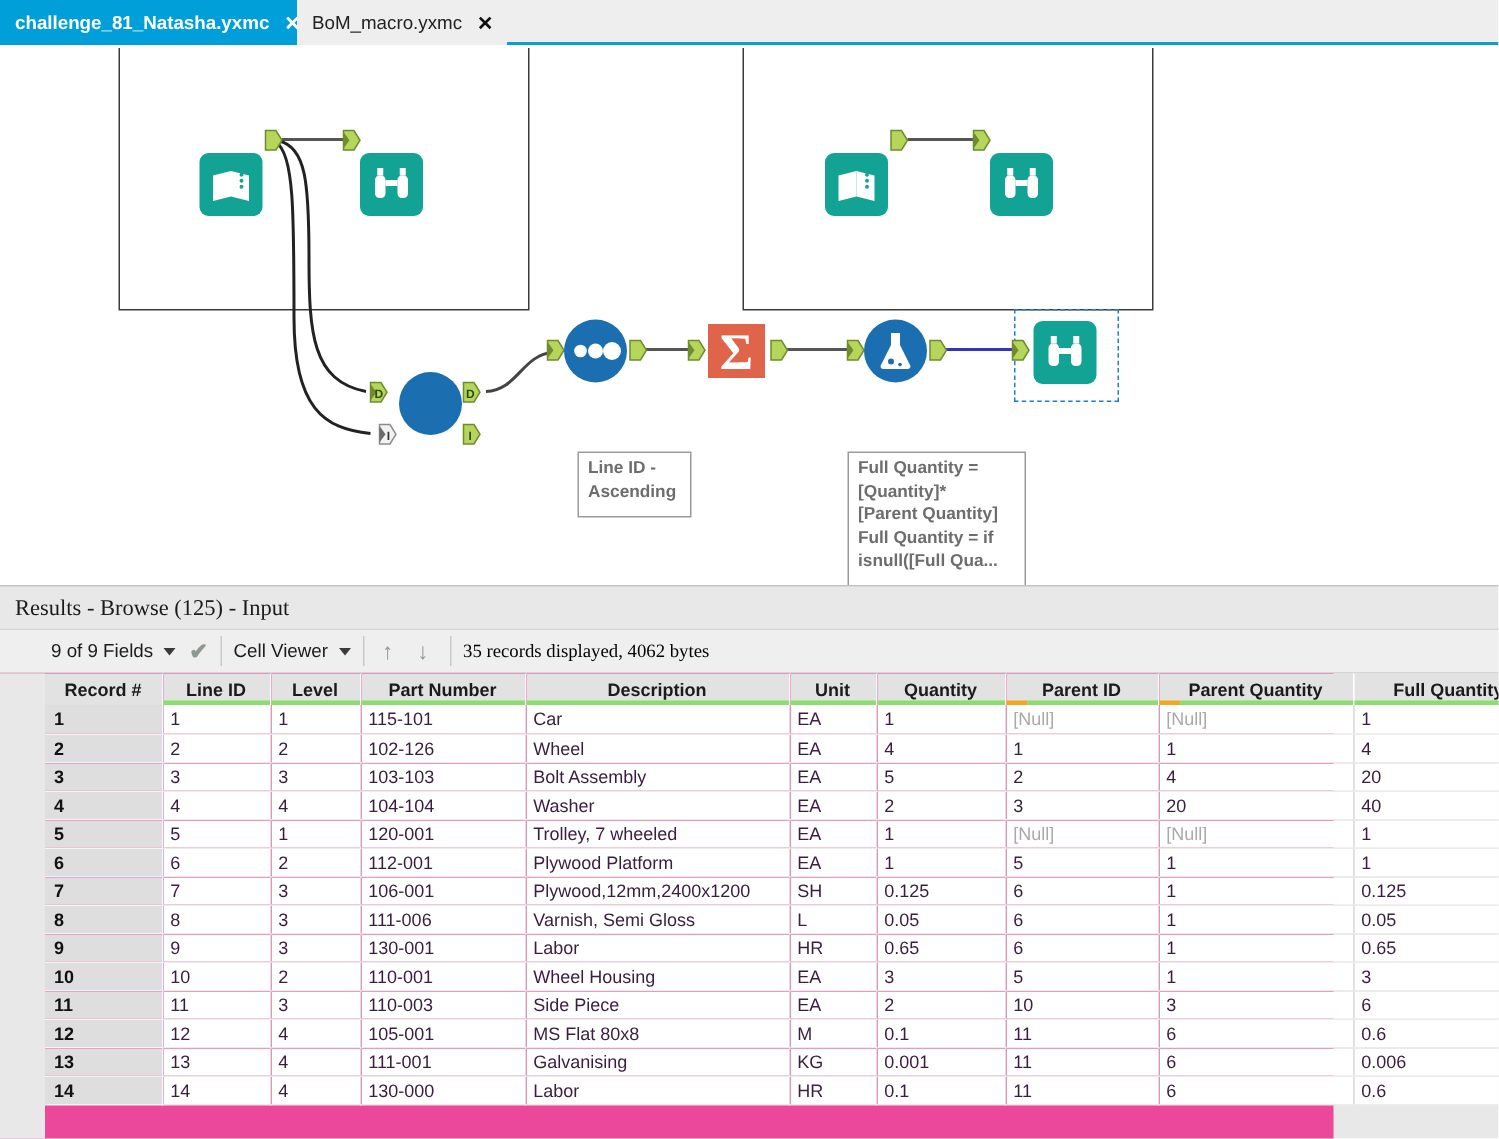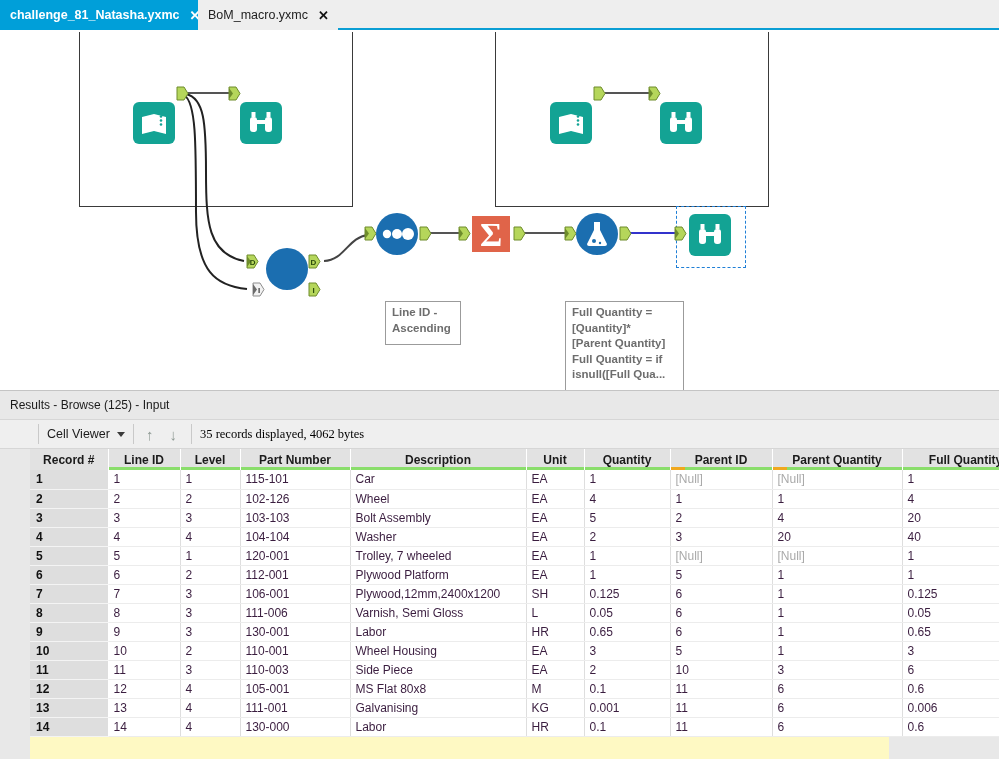--- a/index.html
+++ b/index.html
@@ -84,21 +84,21 @@
   }
 
   
   .results {
     position: absolute; left: 0; top: 390px; width: 999px; height: 369px;
     background: #e8e8e8;
     border-top: 1px solid #c4c4c4;
   }
   .results-title {
     position: absolute; left: 10px; top: 7px;
-    font-size: 12px; color: #1b1b1b;
+    font-size: 15px; color: #1b1b1b; font-family: Liberation Serif, serif;
   }
   .results-toolbar {
     position: absolute; left: 0; top: 28px; width: 999px; height: 30px;
     background: #efefef;
     border-top: 1px solid #d6d6d6;
     border-bottom: 1px solid #d6d6d6;
     display: flex; align-items: center;
   }
   .tb-icon-col {
     position: absolute; left: 0; top: 28px; width: 30px; height: 58px;
@@ -122,21 +122,21 @@
     border-right: 4.5px solid transparent;
     border-top: 5px solid #3a3a3a;
     margin-left: 7px;
   }
   .check-mark { color: #8d9a92; font-size: 15px; margin-left: 9px; font-weight: bold; }
   .arrow-up, .arrow-down { color: #8f9a94; font-size: 15px; }
 
   
   .grid-wrap {
     position: absolute; left: 0; top: 58px; width: 889px; height: 311px;
-    background: #fef9c3;
+    background: #ec4899;
   }
   .grid-gutter {
     position: absolute; left: 0; top: 0; width: 30px; height: 311px;
     background: #e8e8e8;
   }
   table.grid {
     position: absolute; left: 30px; top: 0;
     border-collapse: collapse;
     table-layout: fixed;
     width: 969px;
@@ -402,20 +402,25 @@
           <rect x="14" y="6" width="6" height="12" rx="2.5" fill="#0e6e63"></rect>
           <rect x="8" y="9" width="6" height="3" fill="#0e6e63"></rect>
           <rect x="3" y="2" width="4" height="4" fill="#0e6e63"></rect>
           <rect x="15" y="2" width="4" height="4" fill="#0e6e63"></rect>
         </svg>
       </div>
     </div>
 
     <div class="results-toolbar">
       <div style="width:30px;"></div>
+      <div class="tb-group">
+        <span style="margin-left:4px;">9 of 9 Fields</span>
+        <span class="caret-down"></span>
+        <span class="check-mark">✔</span>
+      </div>
       <div class="tb-sep"></div>
       <div class="tb-group">
         <span>Cell Viewer</span>
         <span class="caret-down"></span>
       </div>
       <div class="tb-sep"></div>
       <span class="arrow-up" style="margin:0 10px 0 4px;">↑</span>
       <span class="arrow-down" style="margin:0 6px;">↓</span>
       <div class="tb-sep"></div>
       <span style="font-size:12.5px;font-family:Liberation Serif, serif;">35 records displayed, 4062 bytes</span>

